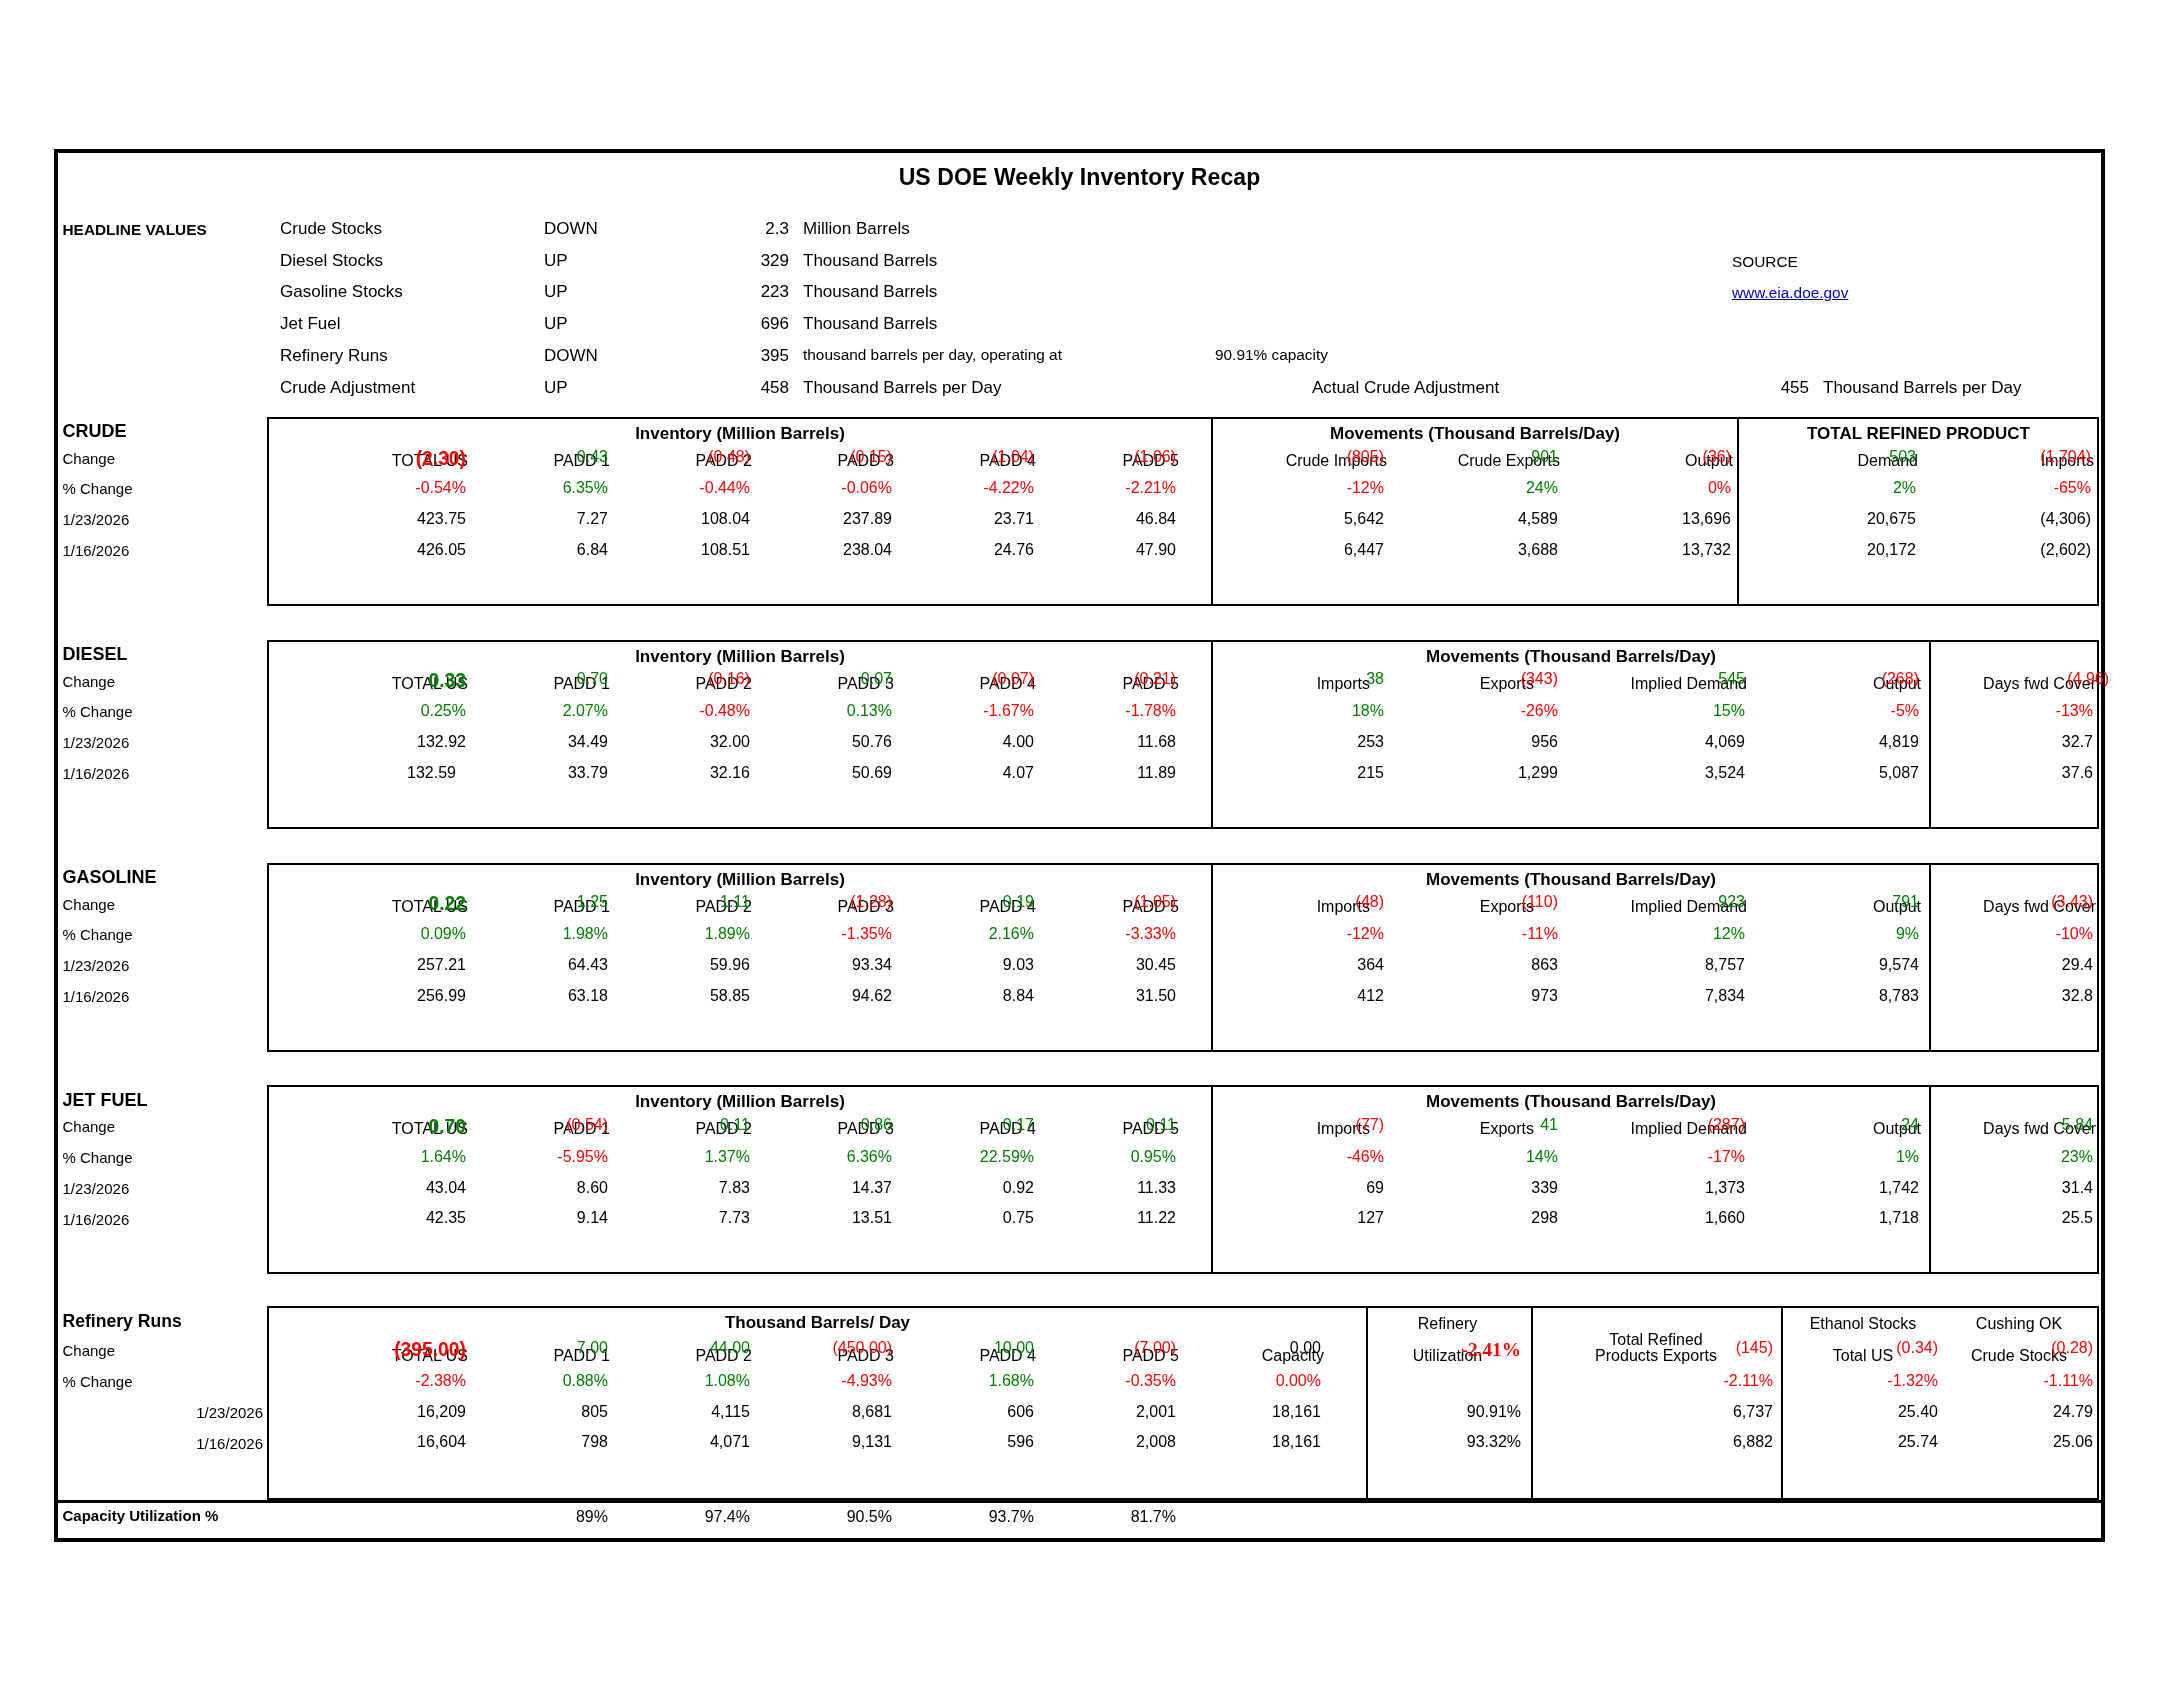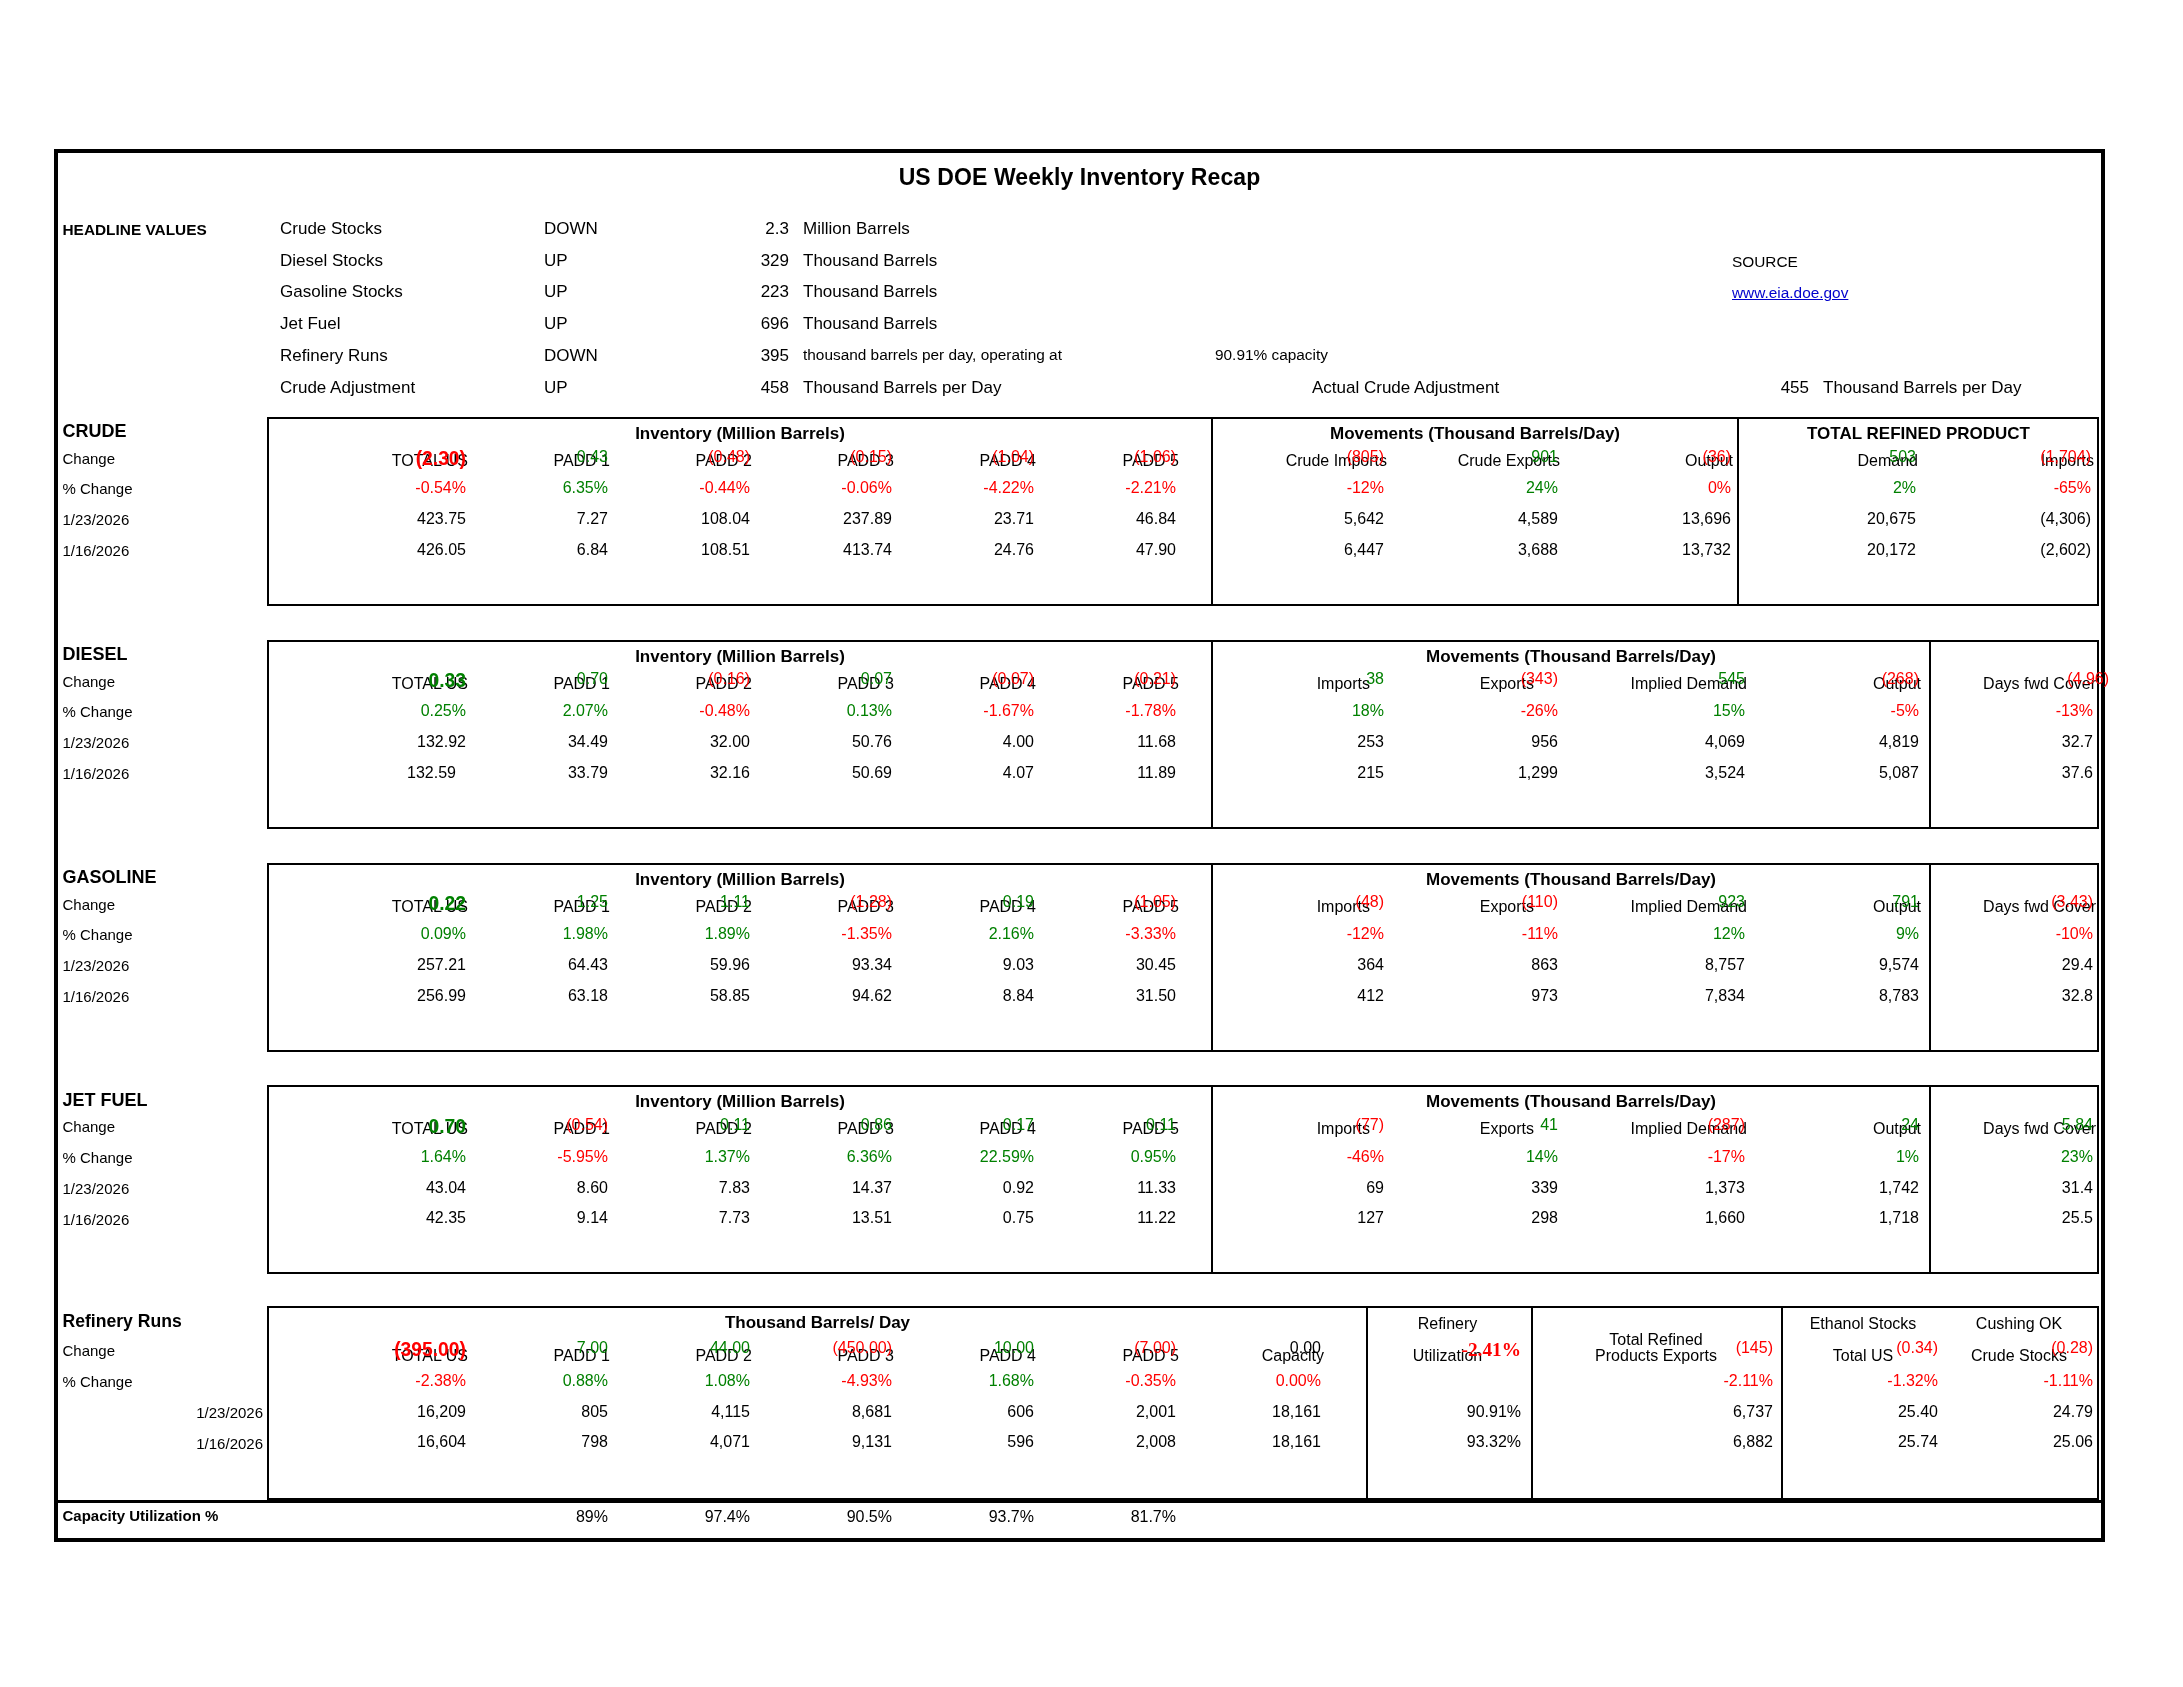--- a/index.html
+++ b/index.html
@@ -212,21 +212,21 @@
           <div class="cell" style="left: 834px; width: 142px; top: 357px;">23.71</div>
           <div class="cell" style="left: 976px; width: 142px; top: 357px;">46.84</div>
           <div class="cell" style="left: 1155px; width: 171px; top: 357px;">5,642</div>
           <div class="cell" style="left: 1329px; width: 171px; top: 357px;">4,589</div>
           <div class="cell" style="left: 1502px; width: 171px; top: 357px;">13,696</div>
           <div class="cell" style="left: 1687px; width: 171px; top: 357px;">20,675</div>
           <div class="cell" style="left: 1860px; width: 173px; top: 357px;">(4,306)</div>
           <div class="cell" style="left: 226px; width: 182px; top: 388px;">426.05</div>
           <div class="cell" style="left: 408px; width: 142px; top: 388px;">6.84</div>
           <div class="cell" style="left: 550px; width: 142px; top: 388px;">108.51</div>
-          <div class="cell" style="left: 692px; width: 142px; top: 388px;">413.74</div>
+          <div class="cell" style="left: 692px; width: 142px; top: 388px;">238.04</div>
           <div class="cell" style="left: 834px; width: 142px; top: 388px;">24.76</div>
           <div class="cell" style="left: 976px; width: 142px; top: 388px;">47.90</div>
           <div class="cell" style="left: 1155px; width: 171px; top: 388px;">6,447</div>
           <div class="cell" style="left: 1329px; width: 171px; top: 388px;">3,688</div>
           <div class="cell" style="left: 1502px; width: 171px; top: 388px;">13,732</div>
           <div class="cell" style="left: 1687px; width: 171px; top: 388px;">20,172</div>
           <div class="cell" style="left: 1860px; width: 173px; top: 388px;">(2,602)</div>
         </div>
     </div>
 

